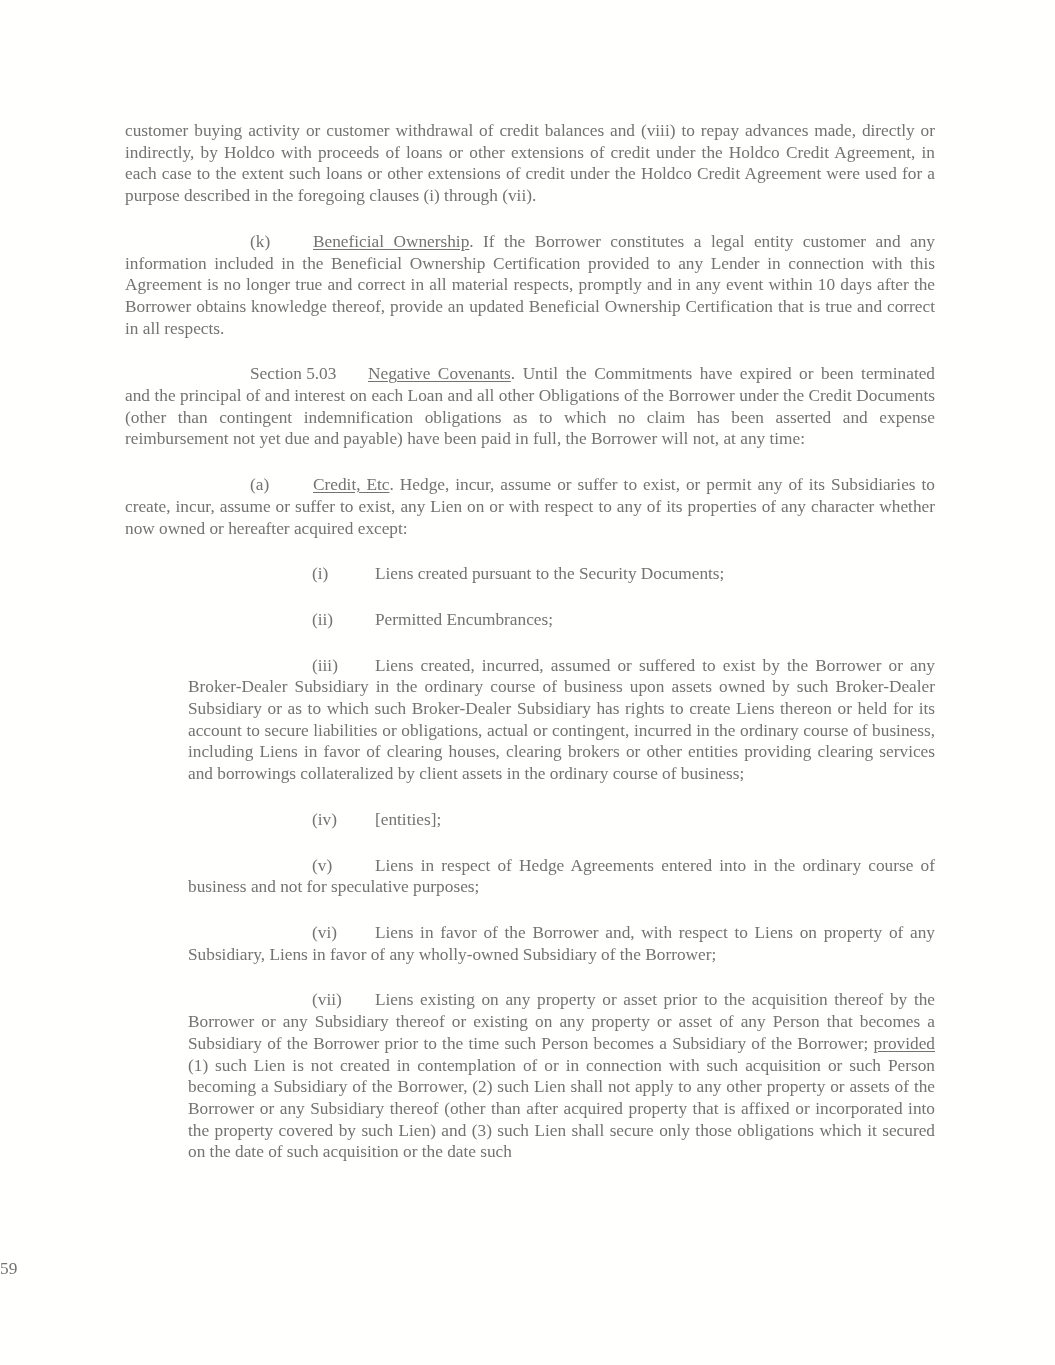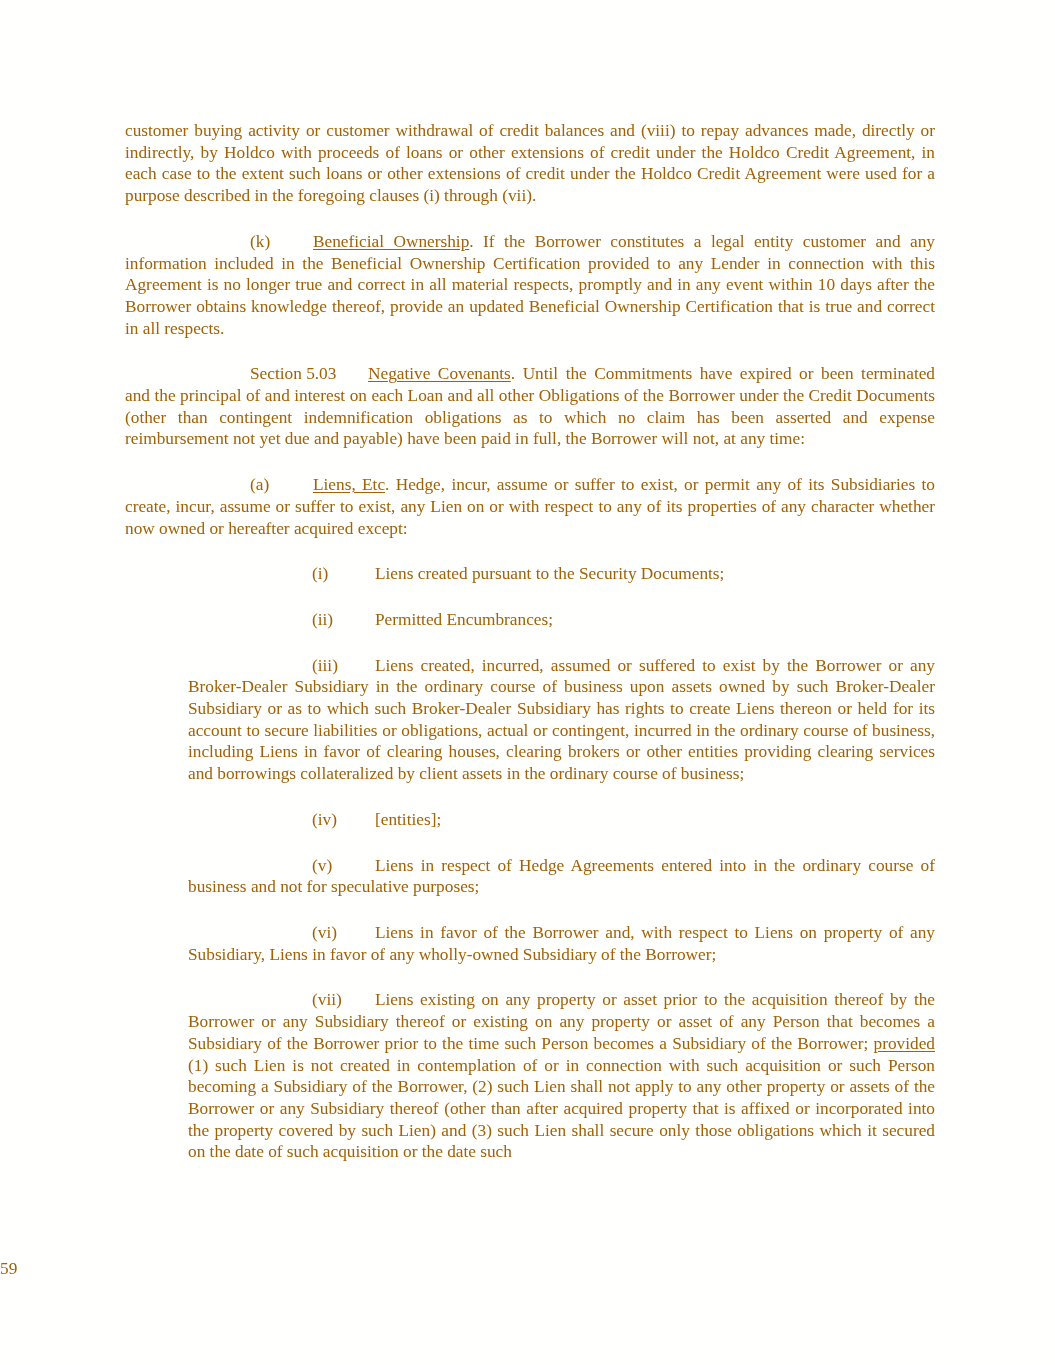--- a/index.html
+++ b/index.html
@@ -6,21 +6,21 @@
     margin: 0;
     padding: 0;
     background: #ffffff;
   }
   .page {
     position: relative;
     width: 1055px;
     height: 1365px;
     background: #fffffe;
     overflow: hidden;
-    color: #a16207;
+    color: #737373;
   }
   .doc-body {
     position: absolute;
     left: 125px;
     top: 120px;
     width: 810px;
     font-family: "Liberation Serif", "DejaVu Serif", serif;
     font-size: 17.3px;
     line-height: 21.7px;
     text-align: justify;
@@ -63,21 +63,21 @@
   }
 </style>
 </head>
 <body>
 
 <div class="page">
   <div class="doc-body">
       <div class="para body"><span>customer buying activity or customer withdrawal of credit balances and (viii) to repay advances made, directly or indirectly, by Holdco with proceeds of loans or other extensions of credit under the Holdco Credit Agreement, in each case to the extent such loans or other extensions of credit under the Holdco Credit Agreement were used for a purpose described in the foregoing clauses (i) through (vii).</span></div>
       <div class="para body indent"><span class="marker">(k)</span><span class="u">Beneficial Ownership</span><span>. If the Borrower constitutes a legal entity customer and any information included in the Beneficial Ownership Certification provided to any Lender in connection with this Agreement is no longer true and correct in all material respects, promptly and in any event within 10 days after the Borrower obtains knowledge thereof, provide an updated Beneficial Ownership Certification that is true and correct in all respects.</span></div>
       <div class="para body indent"><span class="marker wide">Section 5.03</span><span class="u">Negative Covenants</span><span>. Until the Commitments have expired or been terminated and the principal of and interest on each Loan and all other Obligations of the Borrower under the Credit Documents (other than contingent indemnification obligations as to which no claim has been asserted and expense reimbursement not yet due and payable) have been paid in full, the Borrower will not, at any time:</span></div>
-      <div class="para body indent"><span class="marker">(a)</span><span class="u">Liens, Etc</span><span>. Hedge, incur, assume or suffer to exist, or permit any of its Subsidiaries to create, incur, assume or suffer to exist, any Lien on or with respect to any of its properties of any character whether now owned or hereafter acquired except:</span></div>
+      <div class="para body indent"><span class="marker">(a)</span><span class="u">Credit, Etc</span><span>. Hedge, incur, assume or suffer to exist, or permit any of its Subsidiaries to create, incur, assume or suffer to exist, any Lien on or with respect to any of its properties of any character whether now owned or hereafter acquired except:</span></div>
       <div class="para sub"><span class="marker">(i)</span><span>Liens created pursuant to the Security Documents;</span></div>
       <div class="para sub"><span class="marker">(ii)</span><span>Permitted Encumbrances;</span></div>
       <div class="para sub"><span class="marker">(iii)</span><span>Liens created, incurred, assumed or suffered to exist by the Borrower or any Broker-Dealer Subsidiary in the ordinary course of business upon assets owned by such Broker-Dealer Subsidiary or as to which such Broker-Dealer Subsidiary has rights to create Liens thereon or held for its account to secure liabilities or obligations, actual or contingent, incurred in the ordinary course of business, including Liens in favor of clearing houses, clearing brokers or other entities providing clearing services and borrowings collateralized by client assets in the ordinary course of business;</span></div>
       <div class="para sub"><span class="marker">(iv)</span><span>[entities];</span></div>
       <div class="para sub"><span class="marker">(v)</span><span>Liens in respect of Hedge Agreements entered into in the ordinary course of business and not for speculative purposes;</span></div>
       <div class="para sub"><span class="marker">(vi)</span><span>Liens in favor of the Borrower and, with respect to Liens on property of any Subsidiary, Liens in favor of any wholly-owned Subsidiary of the Borrower;</span></div>
       <div class="para sub"><span class="marker">(vii)</span><span>Liens existing on any property or asset prior to the acquisition thereof by the Borrower or any Subsidiary thereof or existing on any property or asset of any Person that becomes a Subsidiary of the Borrower prior to the time such Person becomes a Subsidiary of the Borrower; </span><span class="u">provided</span><span> (1) such Lien is not created in contemplation of or in connection with such acquisition or such Person becoming a Subsidiary of the Borrower, (2) such Lien shall not apply to any other property or assets of the Borrower or any Subsidiary thereof (other than after acquired property that is affixed or incorporated into the property covered by such Lien) and (3) such Lien shall secure only those obligations which it secured on the date of such acquisition or the date such</span></div>
     </div>
   <div class="page-number">59</div>
 </div>

